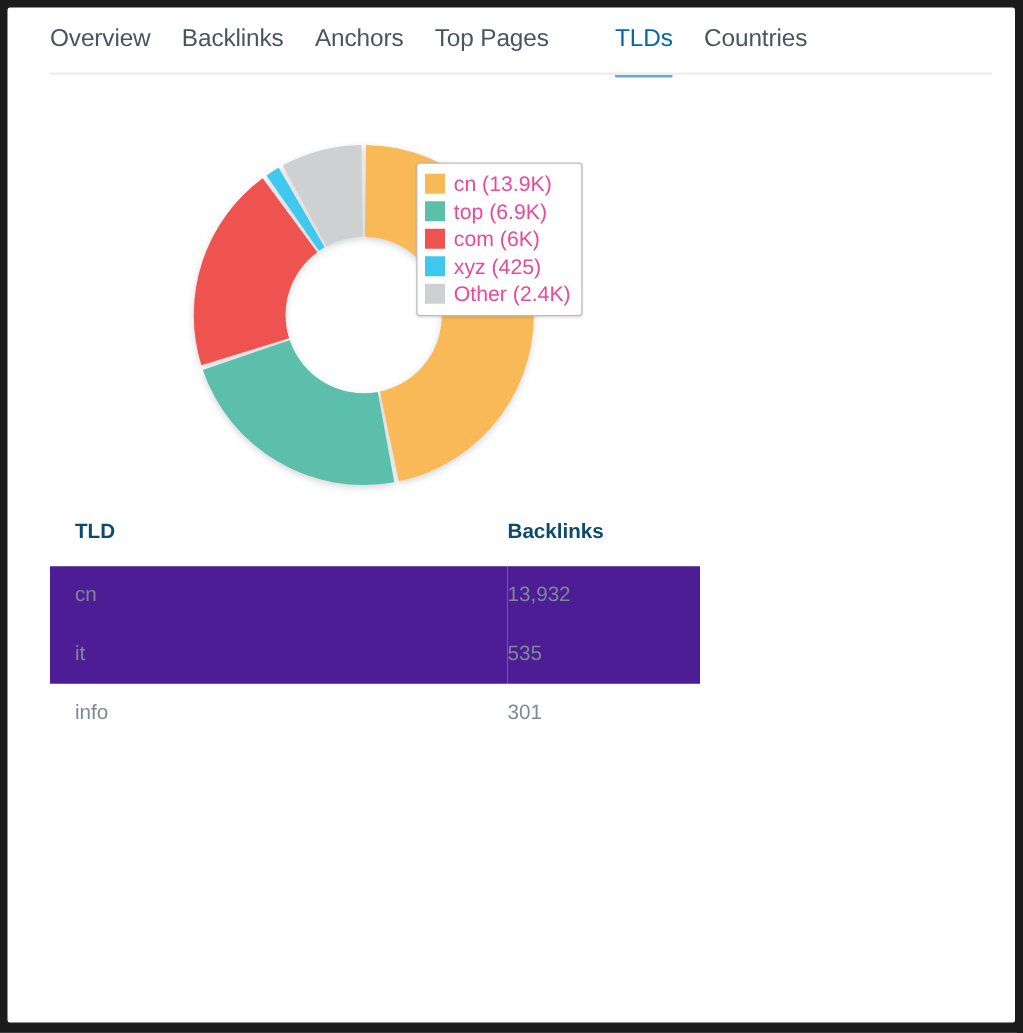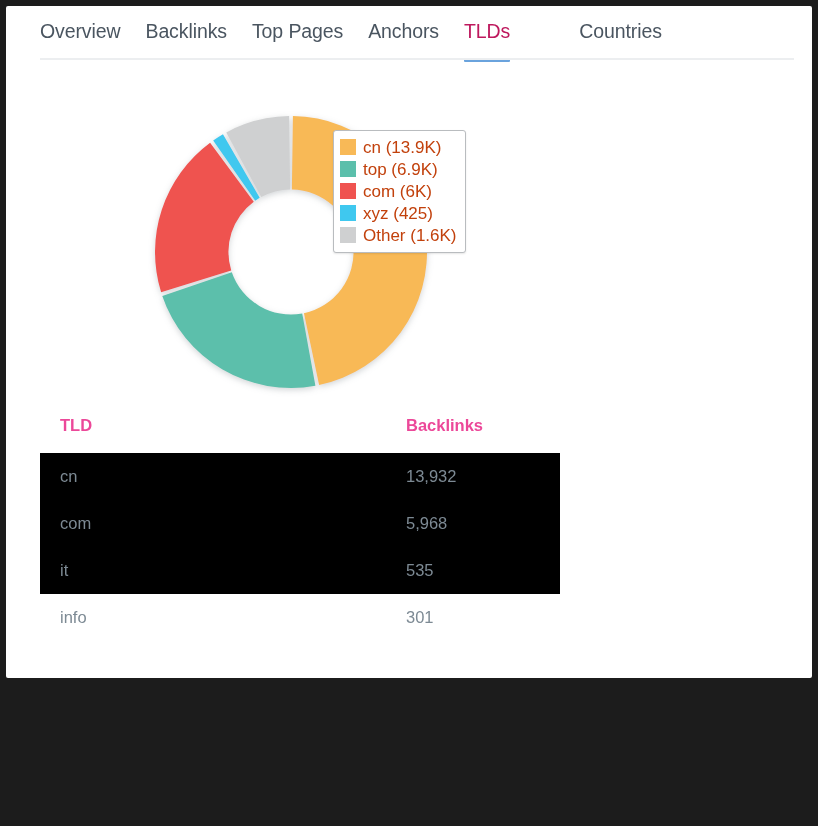--- a/index.html
+++ b/index.html
@@ -21,21 +21,21 @@
     width: 818px;
     height: 826px;
     background: #1c1c1c;
     box-sizing: border-box;
     padding: 6px 6px 8px 6px;
   }
 
   #panel {
     position: relative;
     width: 806px;
-    height: 672px;
+    height: 812px;
     background: #ffffff;
     box-sizing: border-box;
     overflow: hidden;
     border-radius: 2px;
   }
 
   
   #tabbar {
     position: relative;
     height: 46px;
@@ -47,22 +47,22 @@
   .tab {
     position: relative;
     font-size: 19.5px;
     color: #4a5560;
     line-height: 1;
     padding: 16px 0 15px 0;
     margin-right: 25px;
     cursor: pointer;
     letter-spacing: -0.1px;
   }
-  .tab:last-child { margin-right: 0; margin-left: 44px; }
-  .tab.active { color: #be185d; }
+  .tab:last-child { margin-right: 0; }
+  .tab.active { color: #0369a1; margin-left: 28px; }
   .tab.active .tab-underline {
     position: absolute;
     left: 0; right: 0;
     bottom: -5px;
     height: 3px;
     background: #6aa3dd;
     border-radius: 1px;
   }
   .tab-underline { display: none; }
   #tab-separator {
@@ -105,21 +105,21 @@
     height: 22px;
   }
   .legend-swatch {
     width: 16px;
     height: 16px;
     margin-right: 7px;
     flex: 0 0 auto;
   }
   .legend-label {
     font-size: 17px;
-    color: #c2410c;
+    color: #ec4899;
     line-height: 1;
     white-space: nowrap;
   }
 
   
   #table-wrap {
     position: absolute;
     left: 0;
     top: 400px;
     width: 806px;
@@ -127,58 +127,58 @@
   table {
     border-collapse: collapse;
     width: 520px;
     margin-left: 34px;
     table-layout: fixed;
   }
   thead th {
     text-align: left;
     font-size: 16.5px;
     font-weight: bold;
-    color: #ec4899;
+    color: #0c4a6e;
     padding: 10px 0 18px 20px;
     border: none;
   }
   thead th.col-value { padding-left: 0; }
   tbody td {
     font-size: 16.5px;
     color: #7d8a94;
     padding: 14px 0 14px 20px;
     border: none;
     height: 18px;
   }
   tbody td.col-value { padding-left: 0; }
-  tbody tr.shaded td { background: #000000; }
+  tbody tr.shaded td { background: #4c1d95; }
   col.c1 { width: 366px; }
   col.c2 { width: 154px; }
 </style>
 </head>
 <body>
 
 <div id="screenshot-frame">
   <div id="panel">
 
     <div id="tabbar">
       <div class="tab">
         <span>Overview</span>
         
       </div>
       <div class="tab">
         <span>Backlinks</span>
         
       </div>
       <div class="tab">
+        <span>Anchors</span>
+        
+      </div>
+      <div class="tab">
         <span>Top Pages</span>
-        
-      </div>
-      <div class="tab">
-        <span>Anchors</span>
         
       </div>
       <div class="tab active">
         <span>TLDs</span>
         <span class="tab-underline" style="display: block; background: rgb(106, 163, 221);"></span>
       </div>
       <div class="tab">
         <span>Countries</span>
         
       </div>
@@ -215,21 +215,21 @@
         <div class="legend-row">
           <span class="legend-swatch" style="background: rgb(239, 83, 80);"></span>
           <span class="legend-label">com (6K)</span>
         </div>
         <div class="legend-row">
           <span class="legend-swatch" style="background: rgb(63, 200, 239);"></span>
           <span class="legend-label">xyz (425)</span>
         </div>
         <div class="legend-row">
           <span class="legend-swatch" style="background: rgb(207, 208, 209);"></span>
-          <span class="legend-label">Other (1.6K)</span>
+          <span class="legend-label">Other (2.4K)</span>
         </div>
       </div>
     </div>
 
     <div id="table-wrap">
       <table>
         <colgroup>
             <col class="c1">
             <col class="c2">
           </colgroup>
@@ -238,24 +238,20 @@
             <th class="col-tld">TLD</th>
             <th class="col-value">Backlinks</th>
           </tr>
         </thead>
         <tbody id="table-body">
             <tr class="shaded">
               <td class="col-tld">cn</td>
               <td class="col-value">13,932</td>
             </tr>
             <tr class="shaded">
-              <td class="col-tld">com</td>
-              <td class="col-value">5,968</td>
-            </tr>
-            <tr class="shaded">
               <td class="col-tld">it</td>
               <td class="col-value">535</td>
             </tr>
             <tr class="">
               <td class="col-tld">info</td>
               <td class="col-value">301</td>
             </tr>
           </tbody>
       </table>
     </div>

